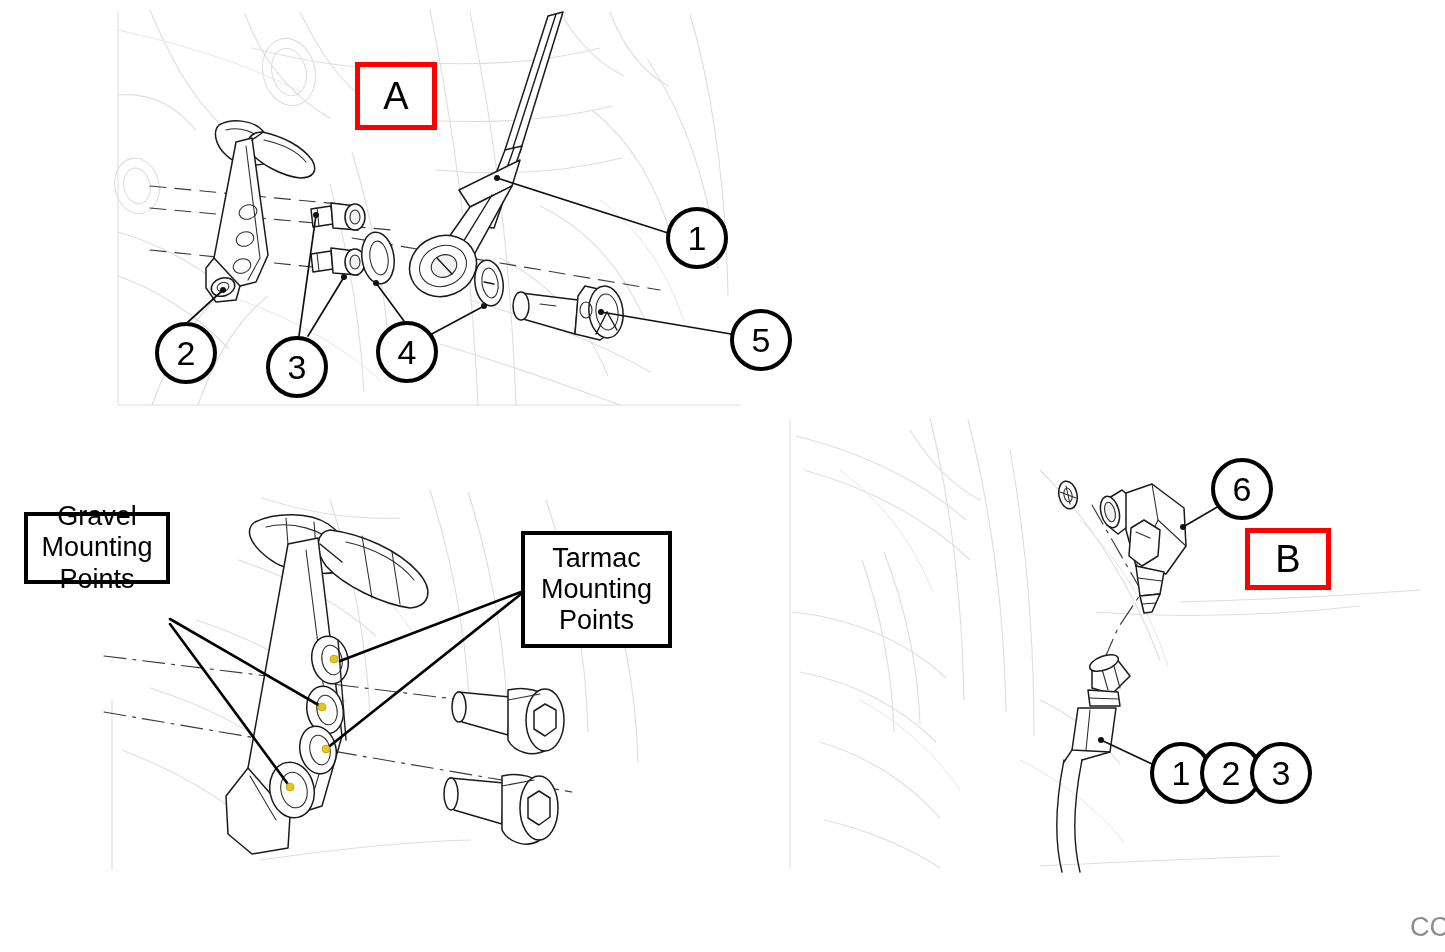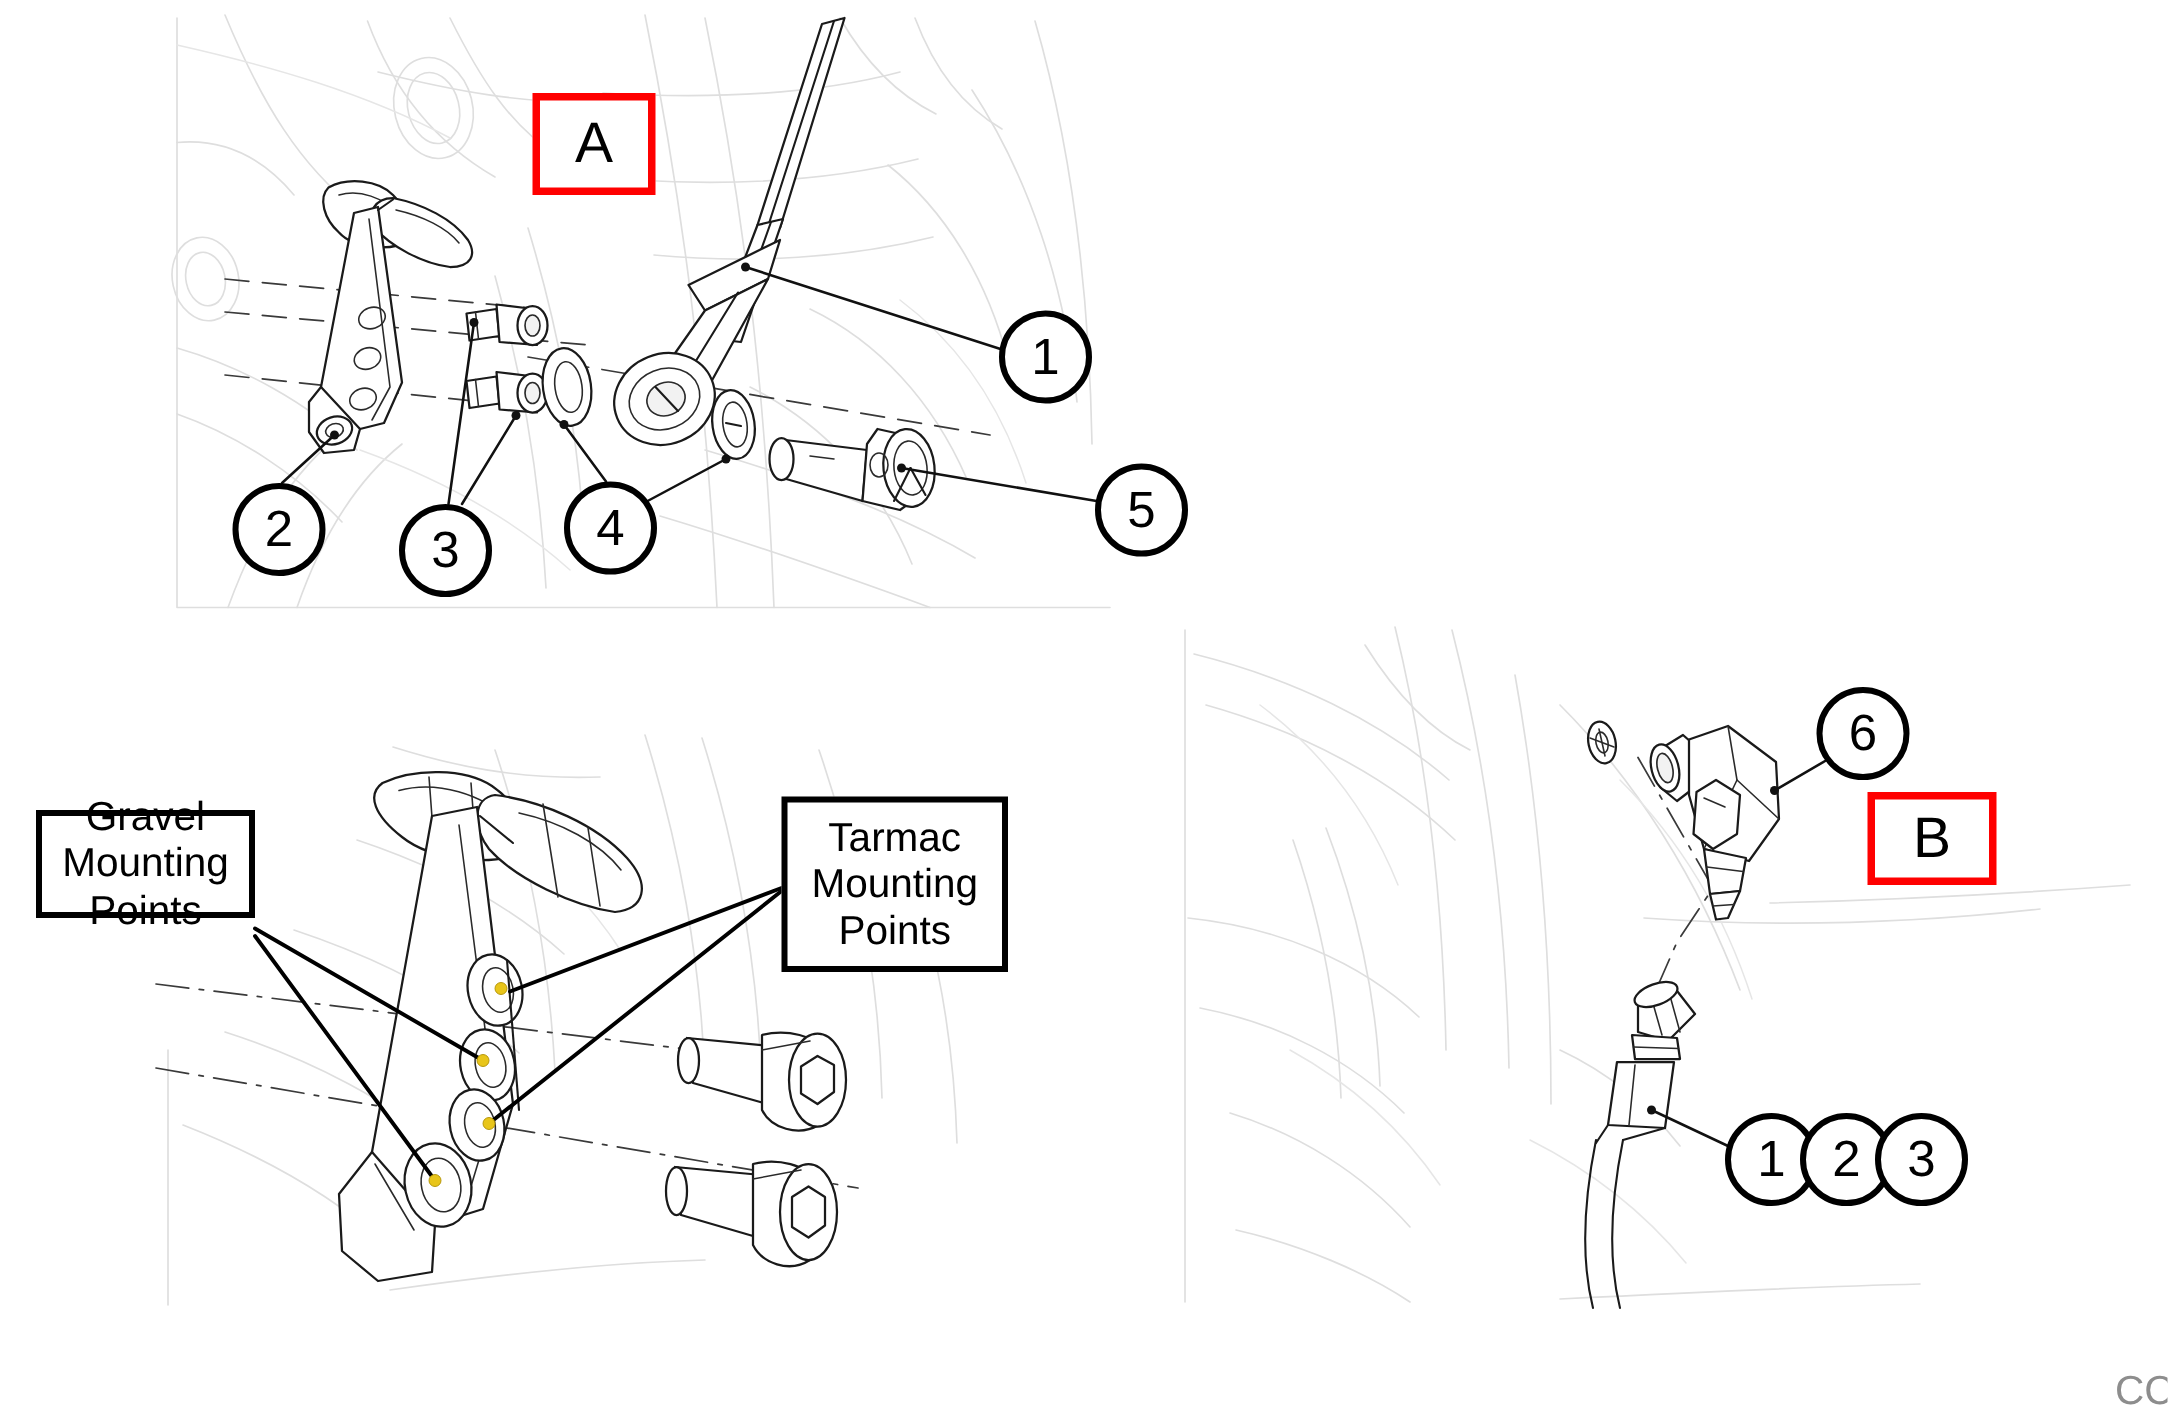--- a/index.html
+++ b/index.html
@@ -440,21 +440,21 @@
     </g>
 
     <g>
       <path class="leader" d="M1183 527 L 1219 506"></path>
       <circle class="leader-dot" cx="1183" cy="527" r="3"></circle>
       <path class="leader" d="M1101 740 L 1152 764"></path>
       <circle class="leader-dot" cx="1101" cy="740" r="3"></circle>
     </g>
   </svg>
 
-  <div class="textbox black" style="left:24px; top:540px; width:146px; height:72px;">
+  <div class="textbox black" style="left:24px; top:512px; width:146px; height:72px;">
     <span>Gravel
 Mounting
 Points</span>
   </div>
 
   <div class="textbox black" style="left:521px; top:531px; width:151px; height:117px;">
     <span>Tarmac
 Mounting
 Points</span>
   </div>

